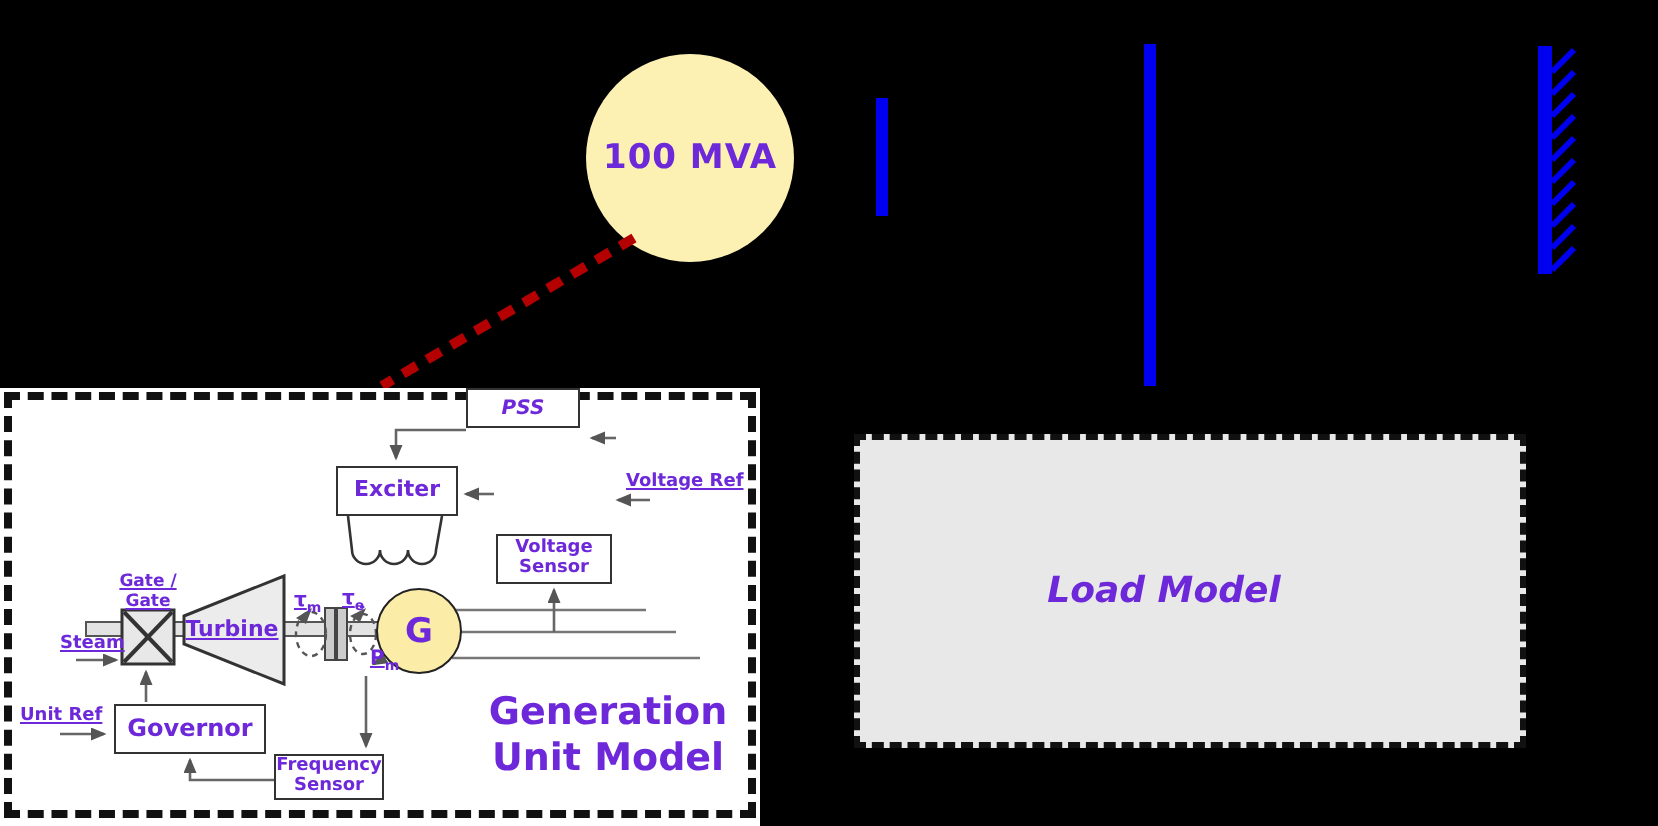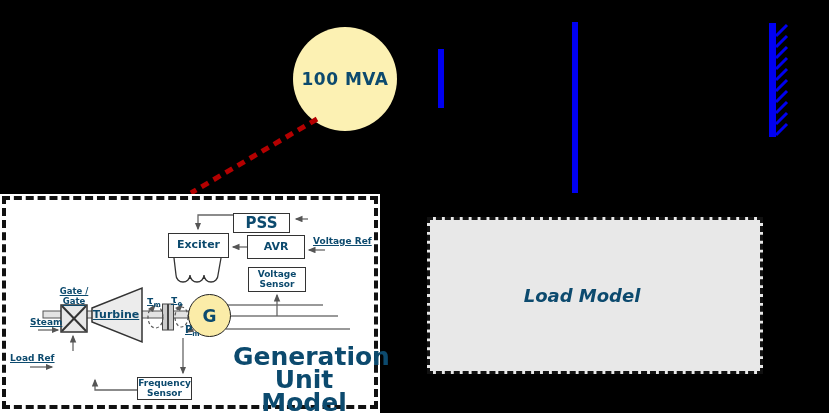--- a/index.html
+++ b/index.html
@@ -1,38 +1,38 @@
 <!DOCTYPE html>
 <html><head>
 <meta charset="utf-8">
 <style>
   html,body{margin:0;padding:0;background:#000;}
   .canvas{position:relative;width:804px;height:413px;background:#000;overflow:hidden;
-          font-family:"DejaVu Sans","Liberation Sans",sans-serif;color:#0c4a6e;}
+          font-family:"DejaVu Sans","Liberation Sans",sans-serif;color:#6d28d9;}
   .abs{position:absolute;}
   
   .gen-circle{left:293px;top:27px;width:104px;height:104px;border-radius:50%;
               background:#fcf1b3;display:flex;align-items:center;justify-content:center;
               font-weight:bold;font-size:17px;letter-spacing:.5px;}
   .bus{background:#0000f0;}
   .bus1{left:438px;top:49px;width:6px;height:59px;}
   .bus2{left:572px;top:22px;width:6px;height:171px;}
   .bus3{left:769px;top:23px;width:7px;height:114px;}
   .overlay-svg{left:0;top:0;width:829px;height:413px;pointer-events:none;}
   .load-box{left:427px;top:217px;width:330px;height:151px;background:#e8e8e8;
             border:3px dashed #111;display:flex;align-items:center;justify-content:center;font-style:italic;}
   .load-box span{font-weight:bold;font-size:18px;transform:translateX(-13px);}
   
   .inset{left:0;top:194px;width:380px;height:219px;background:#fff;}
   .inset-border{position:absolute;left:2px;top:2px;width:368px;height:205px;border:4px dashed #111;}
   .conn-svg{position:absolute;left:0;top:0;width:380px;height:219px;}
   .blk{position:absolute;background:#fff;border:1.5px solid #333;box-sizing:border-box;
        display:flex;flex-direction:column;align-items:center;justify-content:center;
        font-weight:bold;text-align:center;line-height:1.1;}
-  .blk-pss{left:233px;top:19px;width:57px;height:20px;font-size:15px;}
+  .blk-pss{left:233px;top:0;width:57px;height:20px;font-size:10px;font-style:italic;}
   .blk-exciter{left:168px;top:39px;width:61px;height:25px;font-size:11px;}
   .blk-avr{left:247px;top:41px;width:58px;height:24px;font-size:11px;}
   .blk-vsens{left:248px;top:73px;width:58px;height:25px;font-size:9px;}
   .blk-gov{left:57px;top:158px;width:76px;height:25px;font-size:12px;}
   .blk-freq{left:137px;top:183px;width:55px;height:23px;font-size:9px;}
   .g-circle{position:absolute;left:188px;top:100px;width:43px;height:43px;border-radius:50%;
             background:#fbeca8;border:1.5px solid #222;box-sizing:border-box;
             display:flex;align-items:center;justify-content:center;font-weight:bold;font-size:17px;}
   .lbl{position:absolute;font-weight:bold;white-space:nowrap;text-decoration:underline;}
   .lbl-small{font-size:9px;}
@@ -40,21 +40,21 @@
   .lbl-turbine{left:90px;top:114px;width:52px;text-align:center;font-size:11px;}
   .lbl-steam{left:30px;top:123px;}
   .lbl-speedref{left:10px;top:159px;}
   .lbl-voltref{left:313px;top:42px;}
   .lbl-greek{font-size:10px;}
   .lbl-taum{left:147px;top:101px;}
   .lbl-taue{left:171px;top:100px;}
   .lbl-pm{left:185px;top:130px;}
   .lbl-greek sub{font-size:7px;}
   .panel-title{left:233px;top:151px;width:142px;text-align:center;font-weight:bold;
-               font-size:25px;line-height:23px;}
+               font-size:19px;line-height:23px;}
 </style>
 </head>
 <body>
 
 <div class="canvas">
 
   <div class="abs gen-circle">
     <span>100 MVA</span>
   </div>
 
@@ -136,42 +136,42 @@
       <polygon points="148,115 156,110 153,118" fill="#555"></polygon>
       <polygon points="175,114 183,110 180,117" fill="#555"></polygon>
     </svg>
 
     <div class="blk blk-pss">
       <span>PSS</span>
     </div>
     <div class="blk blk-exciter">
       <span>Exciter</span>
     </div>
-    <div class="blk blk-avr">
-      <span>AVR</span>
-    </div>
     <div class="blk blk-vsens">
       <span>Voltage</span>
       <span>Sensor</span>
+    </div>
+    <div class="blk blk-gov">
+      <span>Governor</span>
     </div>
     <div class="blk blk-freq">
       <span>Frequency</span>
       <span>Sensor</span>
     </div>
     <div class="g-circle">
       <span>G</span>
     </div>
 
     <div class="lbl lbl-turbine">Turbine</div>
     <div class="lbl lbl-valve">
       <span>Gate /</span><br>
       <span>Gate</span>
     </div>
     <div class="lbl lbl-small lbl-steam">Steam</div>
-    <div class="lbl lbl-small lbl-speedref">Load Ref</div>
+    <div class="lbl lbl-small lbl-speedref">Unit Ref</div>
     <div class="lbl lbl-small lbl-voltref">Voltage Ref</div>
     <div class="lbl lbl-greek lbl-taum"><span>τ</span><sub>m</sub></div>
     <div class="lbl lbl-greek lbl-taue"><span>τ</span><sub>e</sub></div>
     <div class="lbl lbl-greek lbl-pm"><span>P</span><sub>m</sub></div>
 
     <div class="abs panel-title">
       <div>Generation</div>
       <div>Unit Model</div>
     </div>
   </div>

